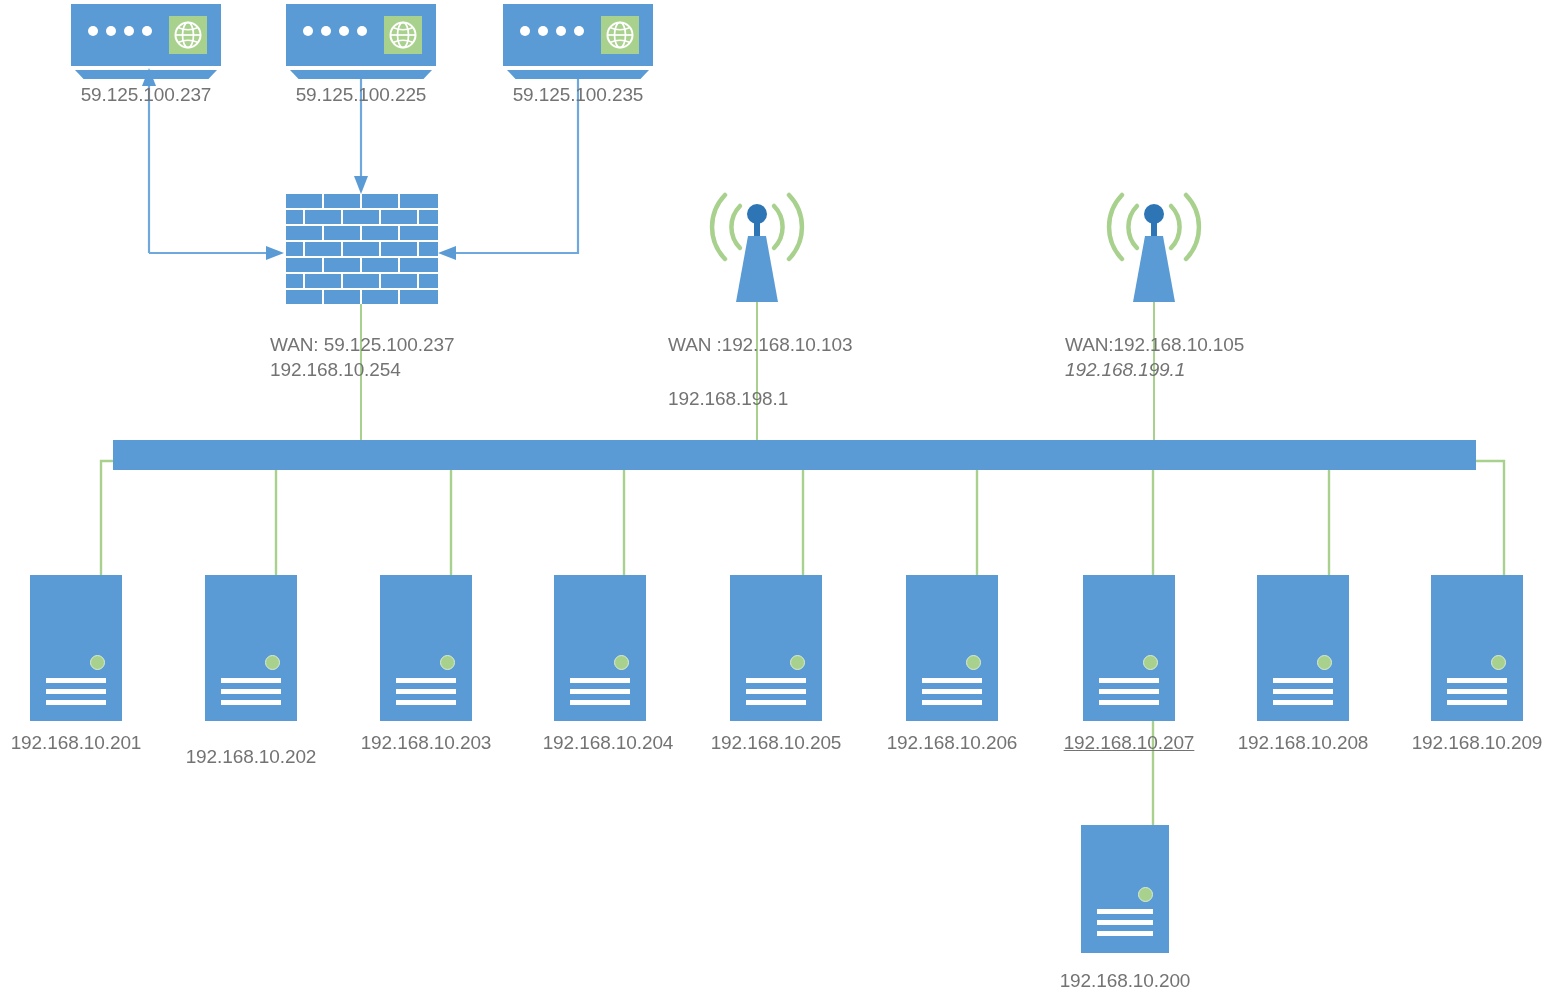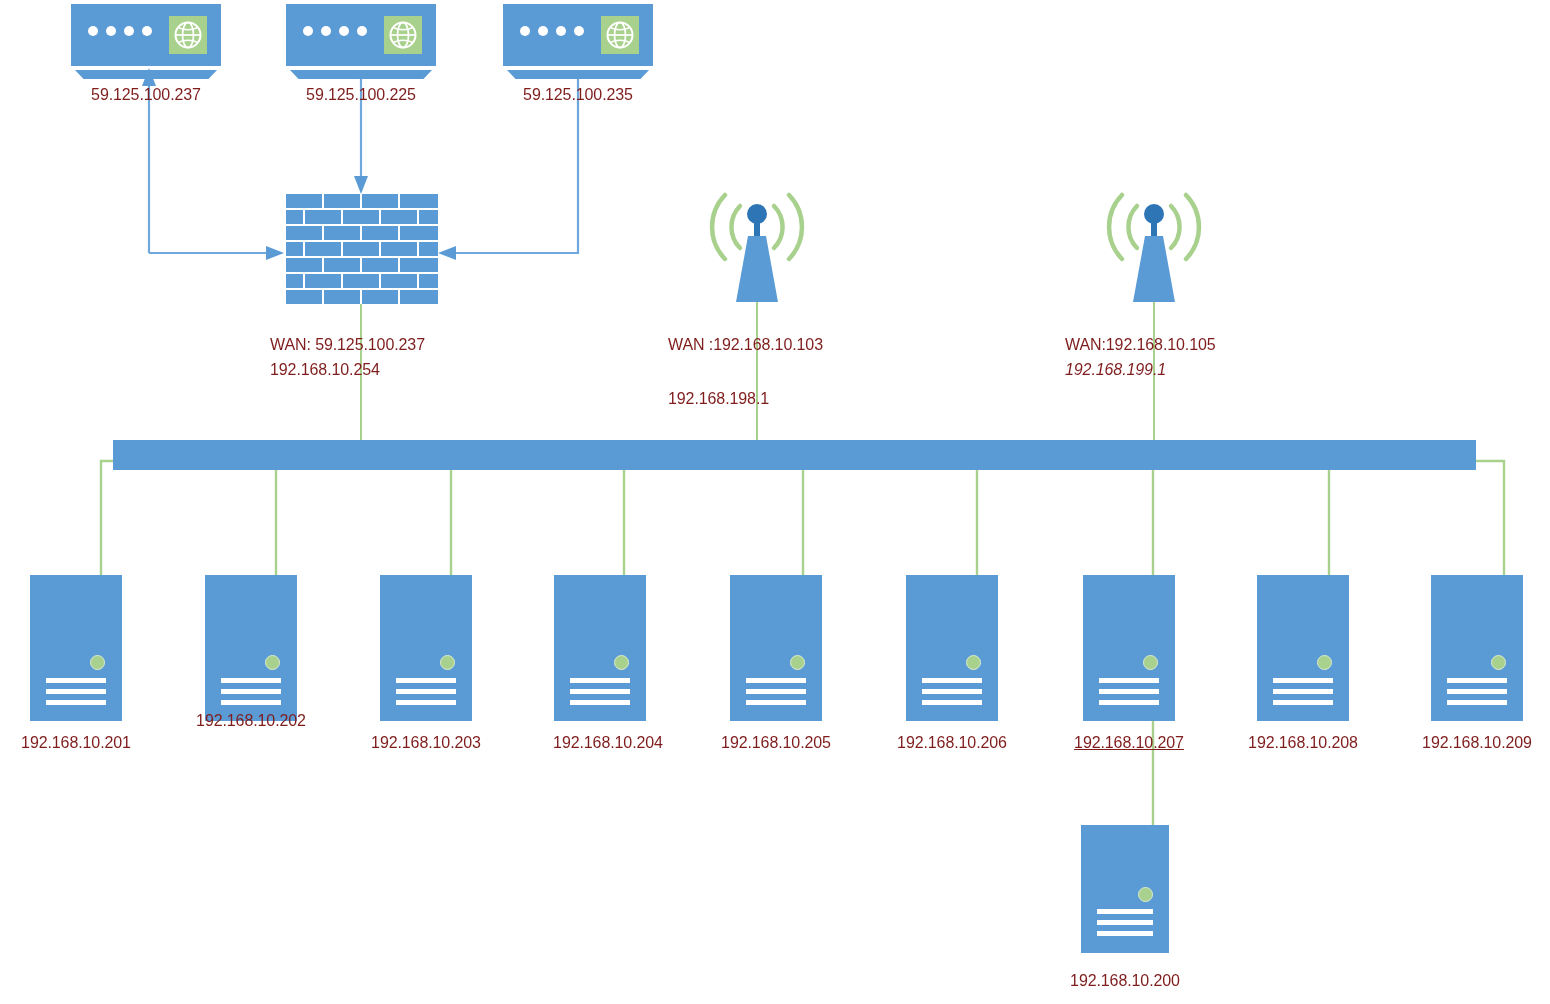--- a/index.html
+++ b/index.html
@@ -20,23 +20,23 @@
   }
   .svg-layer {
     position: absolute;
     left: 0;
     top: 0;
     width: 1550px;
     height: 1004px;
   }
   .ip-label {
     position: absolute;
-    color: #7f1d1d;
+    color: #737373;
     font-family: "Liberation Sans", sans-serif;
-    font-size: 16px;
+    font-size: 19px;
     line-height: 25px;
     white-space: nowrap;
     letter-spacing: -0.1px;
   }
   .ip-label.center {
     text-align: center;
   }
 
   
   .modem {
@@ -350,21 +350,21 @@
   <div class="ip-label center" style="left:4px; top:730px; width:144px;">192.168.10.201</div>
 
   <div class="server" style="left:205px; top:575px;">
     <div class="server-led"></div>
     <div class="server-lines">
         <span></span>
         <span></span>
         <span></span>
       </div>
   </div>
-  <div class="ip-label center" style="left:179px; top:708px; width:144px;">192.168.10.202</div>
+  <div class="ip-label center" style="left:179px; top:744px; width:144px;">192.168.10.202</div>
 
   <div class="server" style="left:380px; top:575px;">
     <div class="server-led"></div>
     <div class="server-lines">
         <span></span>
         <span></span>
         <span></span>
       </div>
   </div>
   <div class="ip-label center" style="left:354px; top:730px; width:144px;">192.168.10.203</div>

